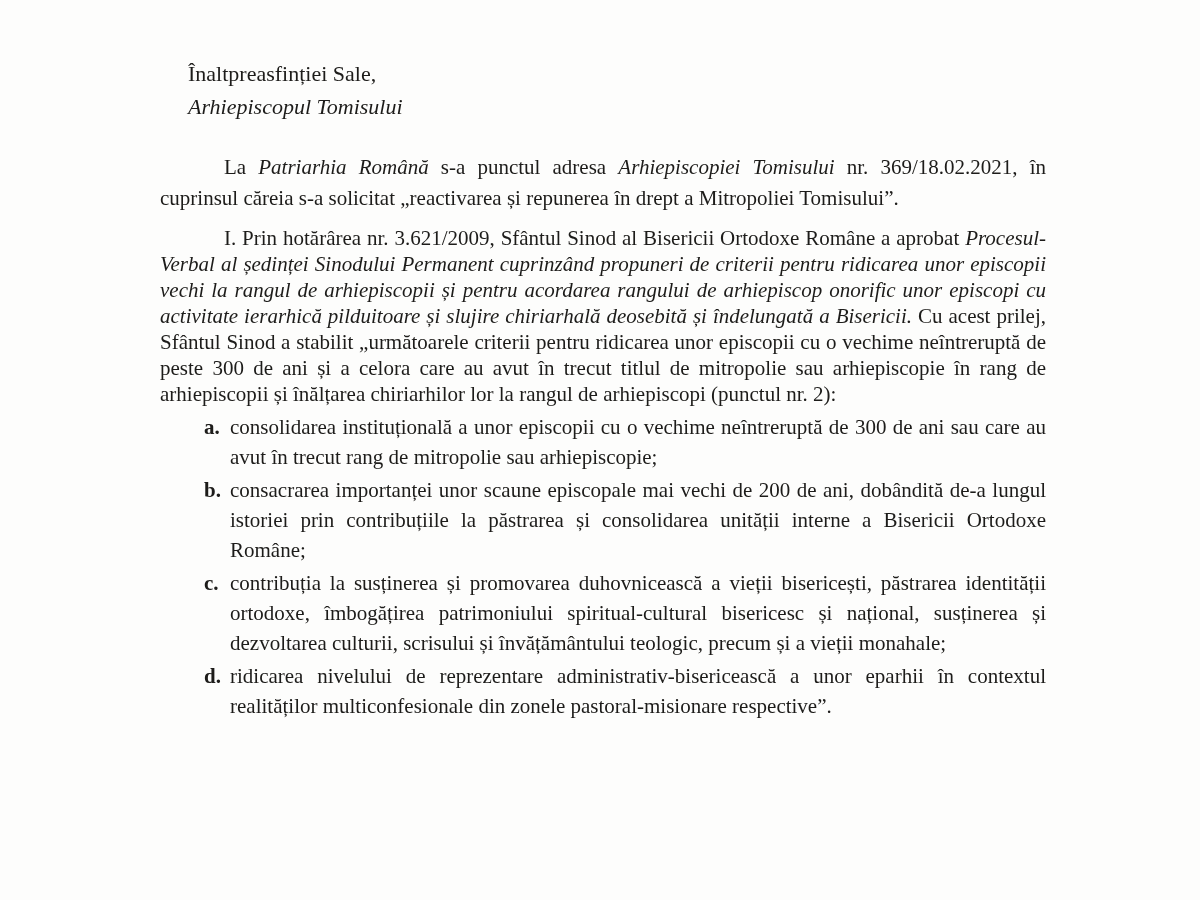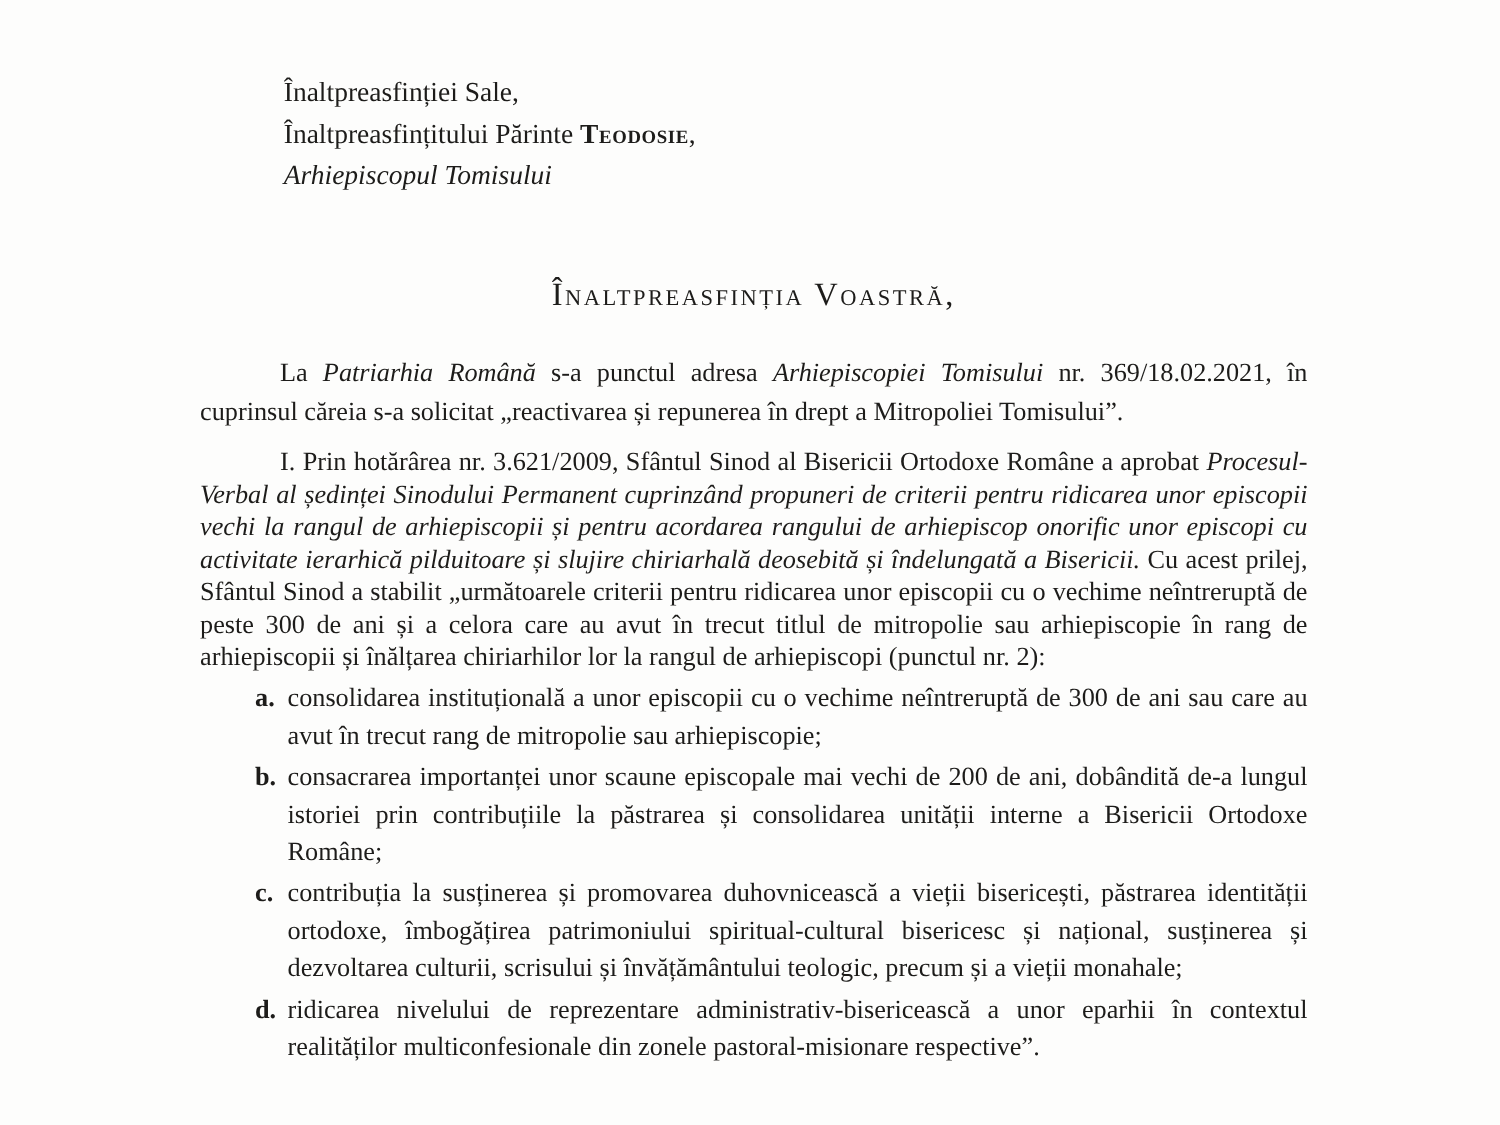--- a/index.html
+++ b/index.html
@@ -15,21 +15,21 @@
     -webkit-font-smoothing: antialiased;
   }
   .content {
     padding: 0 154px 0 160px;
   }
   p { margin: 0; }
 
   
   .recipient {
     padding-top: 57px;
-    margin-left: 67px;
+    margin-left: 28px;
     font-size: 22px;
     line-height: 33px;
   }
   .recipient .italic { font-style: italic; }
   .smallcaps-bold {
     font-variant: small-caps;
     font-weight: bold;
     letter-spacing: 0.5px;
   }
 
@@ -75,25 +75,23 @@
   }
 </style>
 </head>
 <body>
 
 <div class="page">
   <div class="content">
 
     <div class="recipient">
       <p>Înaltpreasfinției Sale,</p>
-      <p><span>Înaltpreasfințitului Părinte </span><span class="smallcaps-bold">Teodosie</span><span>,</span></p>
       <p class="italic">Arhiepiscopul Tomisului</p>
     </div>
 
-    <h1 class="salutation">Înaltpreasfinția Voastră,</h1>
 
     <p class="body indent p1"><span>La </span><span class="italic">Patriarhia Română</span><span> s-a punctul adresa </span><span class="italic">Arhiepiscopiei Tomisului</span><span> nr. 369/18.02.2021, în cuprinsul căreia s-a solicitat </span><span class="bold">„reactivarea și repunerea în drept a Mitropoliei Tomisului”.</span></p>
 
 
     <p class="body indent p3"><span class="bold">I.</span><span> Prin </span><span class="bold">hotărârea nr. 3.621/2009</span><span>, Sfântul Sinod al Bisericii Ortodoxe Române a aprobat </span><span class="italic">Procesul-Verbal al ședinței Sinodului Permanent cuprinzând propuneri de criterii pentru ridicarea unor episcopii vechi la rangul de arhiepiscopii și pentru acordarea rangului de arhiepiscop onorific unor episcopi cu activitate ierarhică pilduitoare și slujire chiriarhală deosebită și îndelungată a Bisericii.</span><span> Cu acest prilej, Sfântul Sinod a stabilit „următoarele criterii pentru ridicarea unor episcopii cu o vechime neîntreruptă de peste 300 de ani și a celora care au avut în trecut titlul de mitropolie sau arhiepiscopie în rang de arhiepiscopii și înălțarea chiriarhilor lor la rangul de arhiepiscopi (punctul nr. 2):</span></p>
 
     <div class="criteria-list">
       <div class="list-item">
         <span class="list-marker">a.</span><span>consolidarea instituțională a unor episcopii cu o vechime neîntreruptă de 300 de ani sau care au avut în trecut rang de mitropolie sau arhiepiscopie;</span>
       </div>

